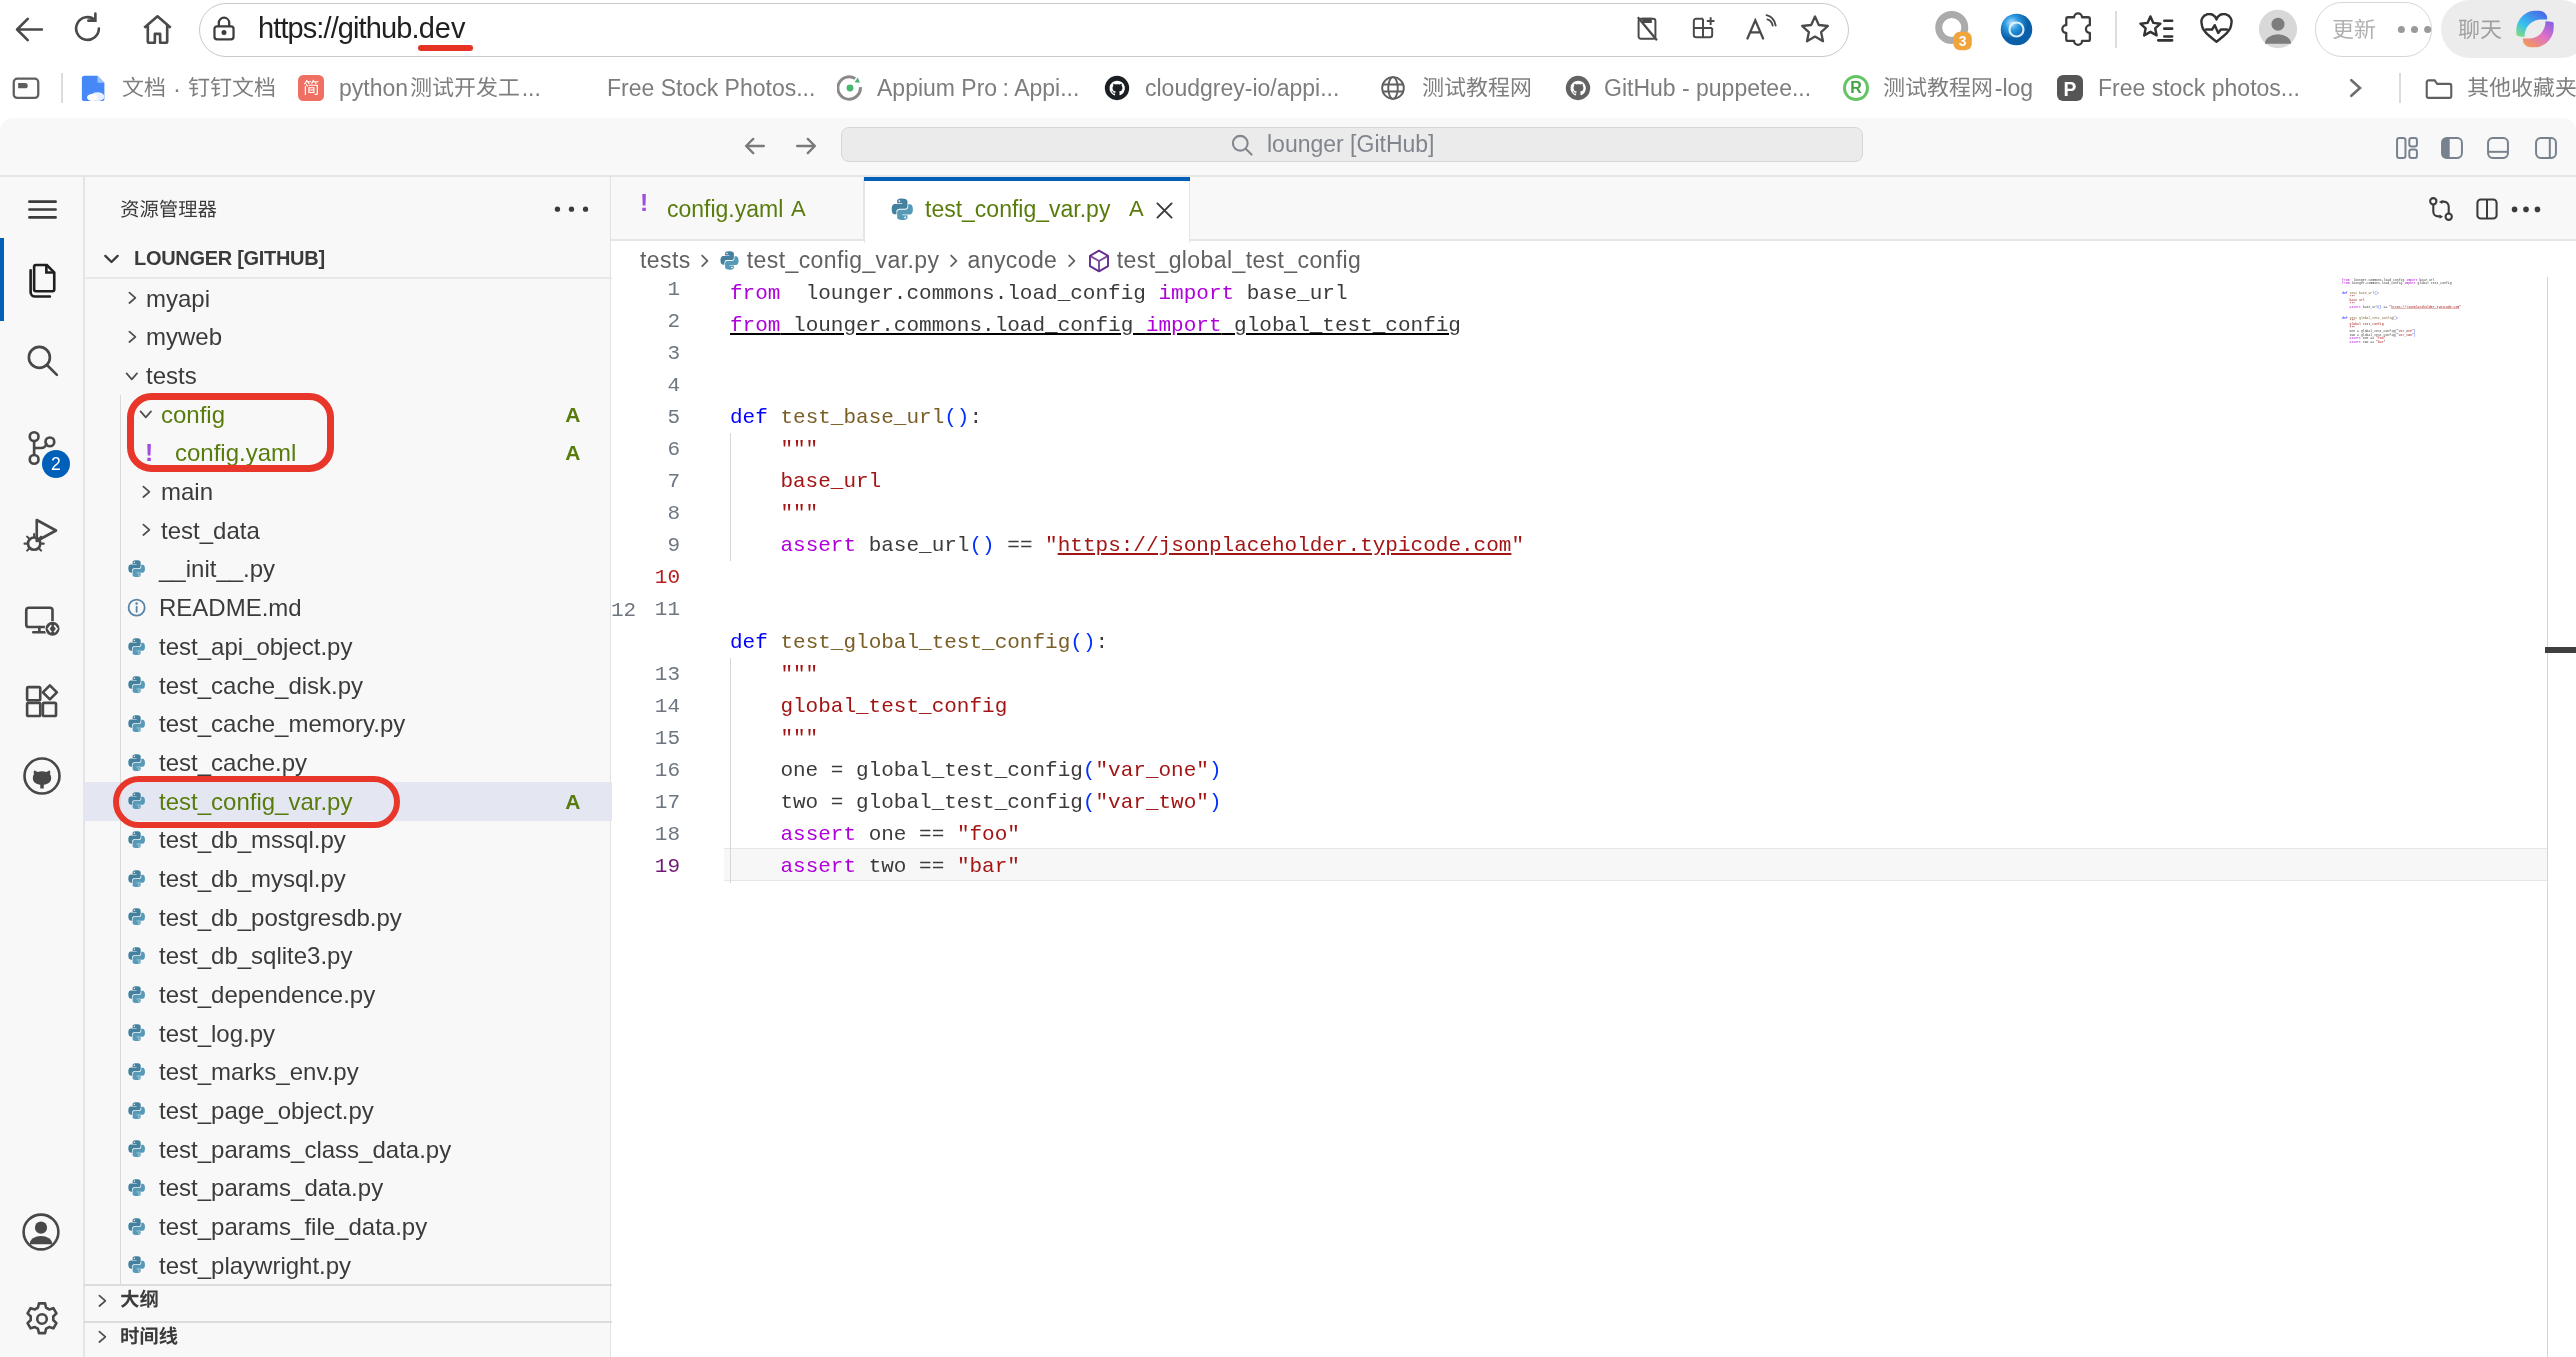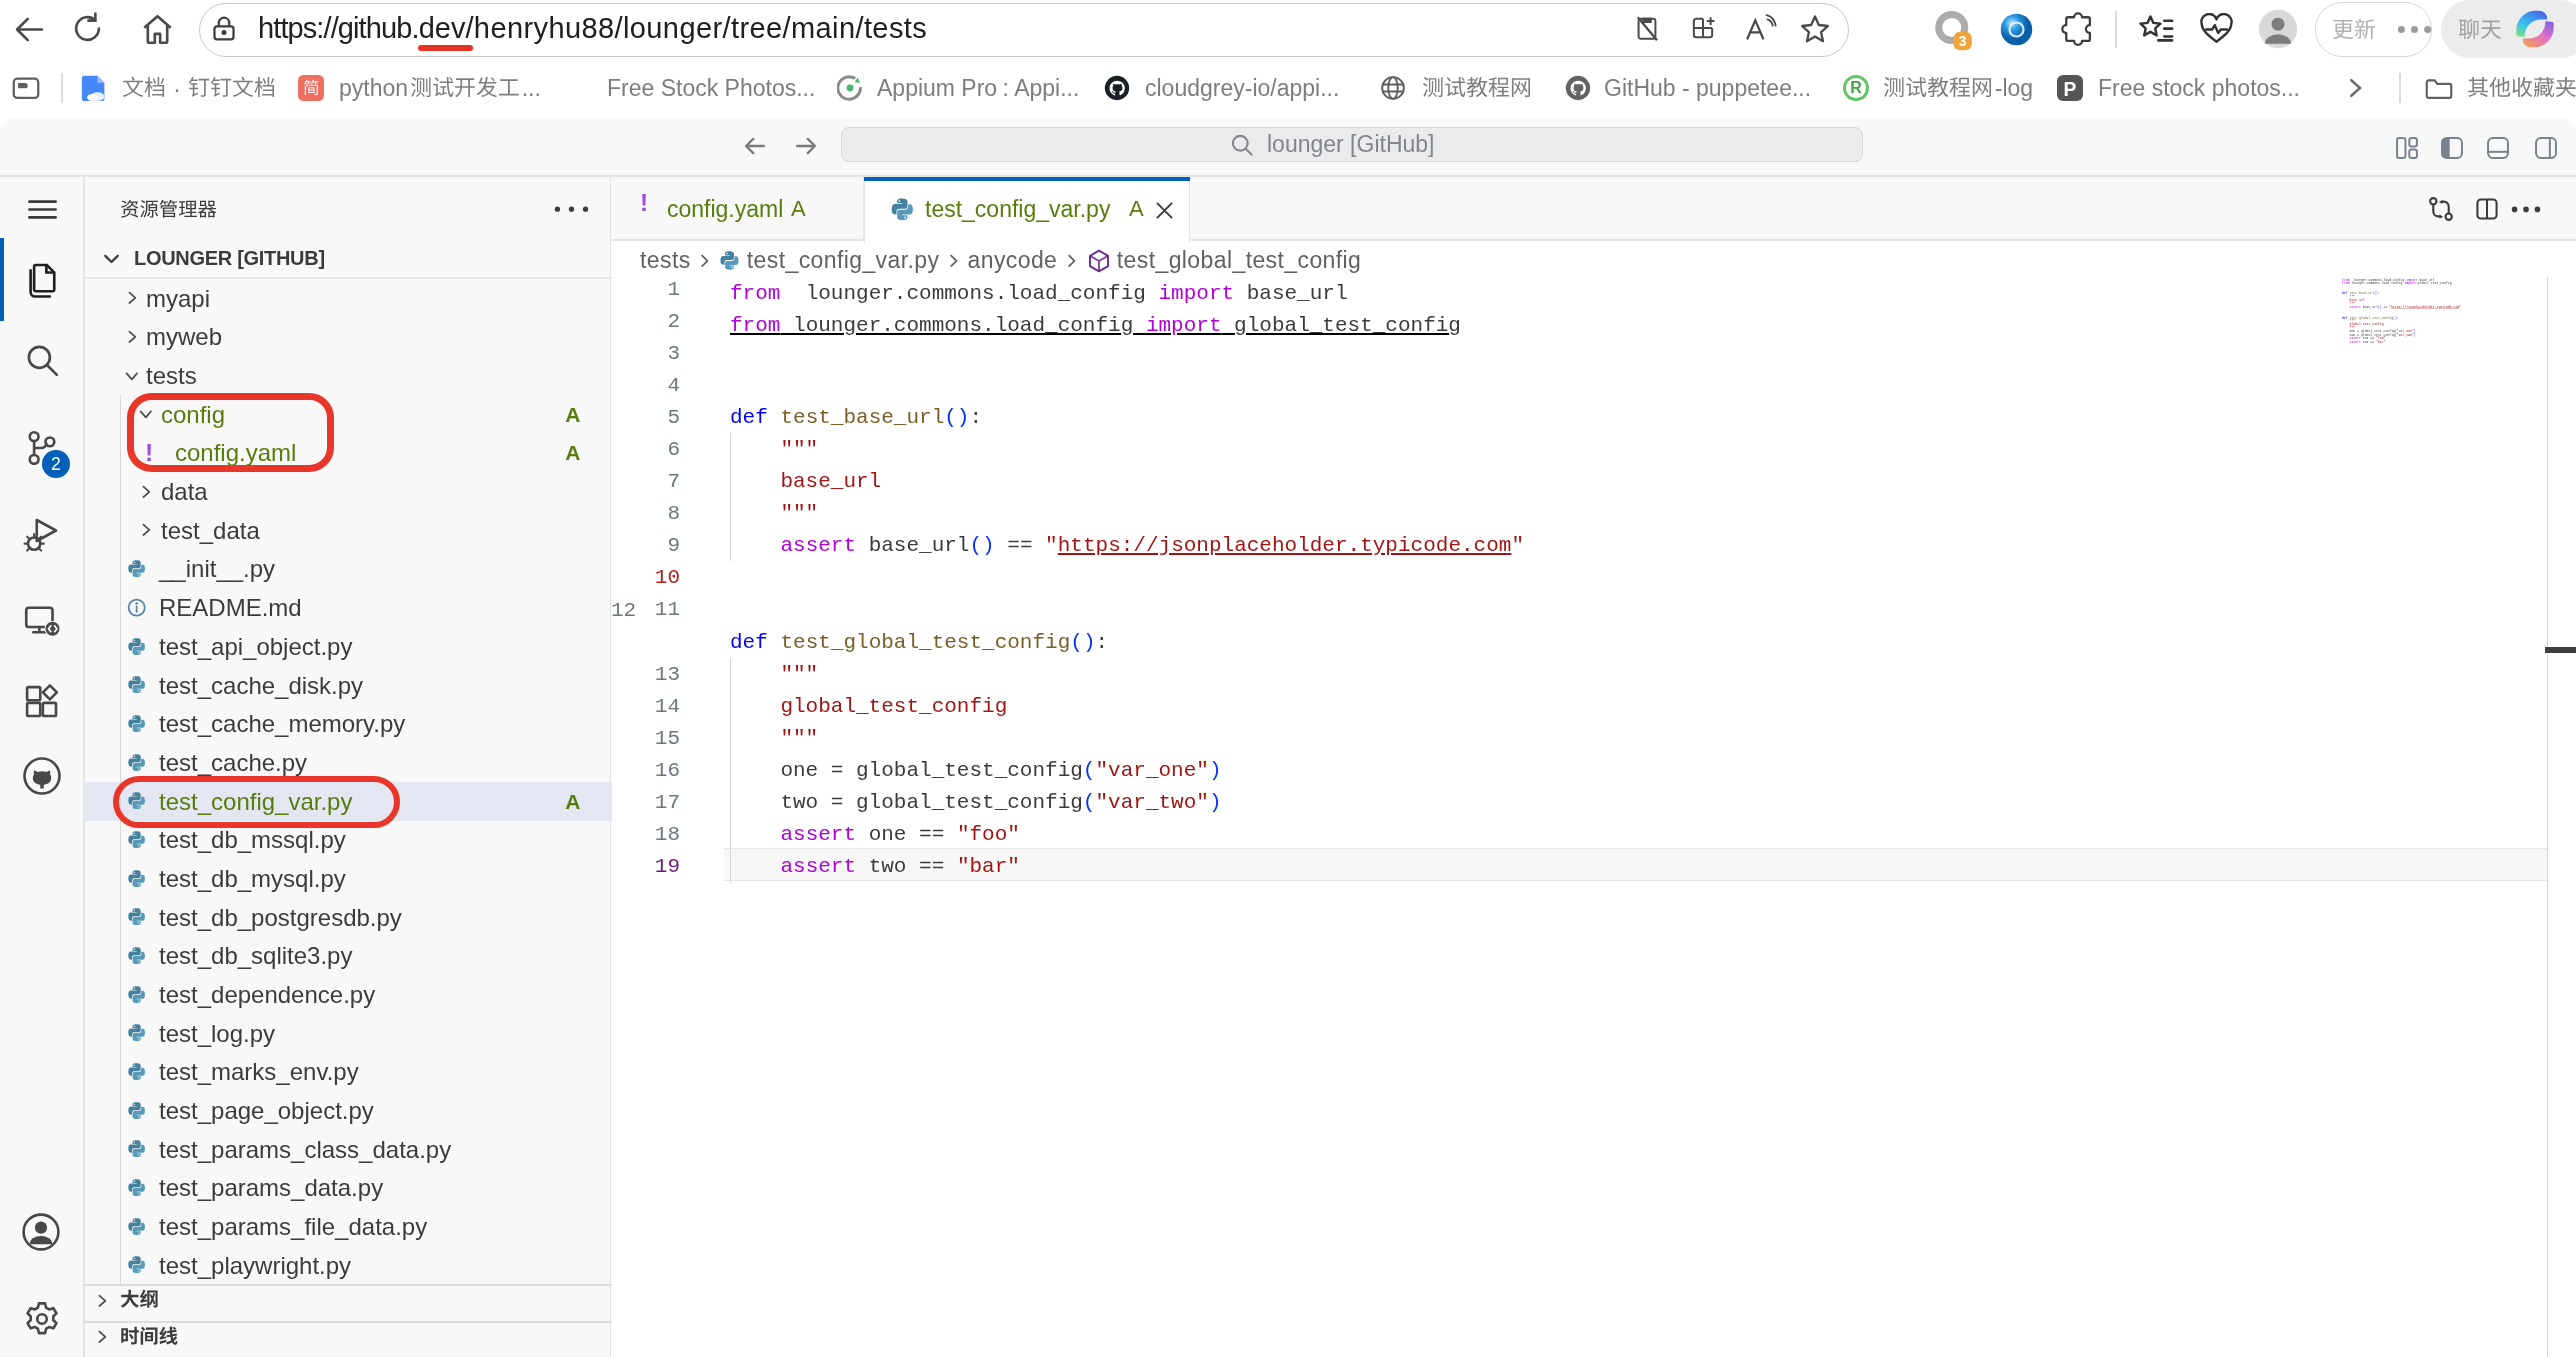--- a/index.html
+++ b/index.html
@@ -28,21 +28,20 @@
 <div class="a" style="left:211px;top:15px;width:26px;height:28px;">
     <svg width="26" height="28" viewBox="0 0 30 32" fill="none" stroke="#3d3d3d" stroke-width="2.6">
       <rect x="4" y="13" width="22" height="15" rx="3"></rect>
       <path d="M9 13 V9 a6 6 0 0 1 12 0 v4"></path>
       <circle cx="15" cy="20" r="1.6" fill="#3d3d3d"></circle>
     </svg>
   </div>
 <div class="a" style="left:258px;top:0px;width:1319px;height:56px;font-size:29px;display:flex;align-items:center;">
     <span id="u1" style="color:#202020;letter-spacing:-0.9px">https://github.</span>
     <span id="dev" style="color:#202020">dev</span>
-    <span style="color:#202020;letter-spacing:0.4px">/henryhu88/lounger/tree/main/tests</span>
   </div>
 <div class="a" style="left:418px;top:45px;width:55px;height:6.2px;background:#e63222;border-radius:3.5px;"></div>
 <div class="a" style="left:1634px;top:14px;width:26px;height:28px;">
     <svg width="26" height="28" viewBox="0 0 34 36" fill="none" stroke="#4a4a4a" stroke-width="2.6">
       <rect x="6" y="6" width="22" height="26" rx="3"></rect>
       <path d="M12 6 h10 v4 h-10 z" fill="#4a4a4a"></path>
       <path d="M5 4 L30 34" stroke-width="3"></path>
     </svg>
   </div>
 <div class="a" style="left:1690px;top:15px;width:26px;height:26px;">
@@ -467,21 +466,21 @@
   </div>
 <div class="a" style="left:564px;top:433px;width:17.6px;height:39px;display:flex;align-items:center;justify-content:center;">
     <span style="font-size:21px;color:#587c0c;font-weight:bold">A</span>
   </div>
 <div class="a" style="left:137px;top:483px;width:17.6px;height:17.6px;">
     <svg width="17.6" height="17.6" viewBox="0 0 22 22" fill="none" stroke="#4f4f4f" stroke-width="2.2" stroke-linecap="round" stroke-linejoin="round">
       <path d="M8 4.5 L15.5 11 L8 17.5"></path>
     </svg>
   </div>
 <div class="a" style="left:161px;top:472px;width:387px;height:39px;display:flex;align-items:center;">
-    <span style="font-size:24px;color:#3b3b3b;">data</span>
+    <span style="font-size:24px;color:#3b3b3b;">main</span>
   </div>
 <div class="a" style="left:137px;top:521px;width:17.6px;height:17.6px;">
     <svg width="17.6" height="17.6" viewBox="0 0 22 22" fill="none" stroke="#4f4f4f" stroke-width="2.2" stroke-linecap="round" stroke-linejoin="round">
       <path d="M8 4.5 L15.5 11 L8 17.5"></path>
     </svg>
   </div>
 <div class="a" style="left:161px;top:511px;width:387px;height:39px;display:flex;align-items:center;">
     <span style="font-size:24px;color:#3b3b3b;">test_data</span>
   </div>
 <div class="a" style="left:127px;top:559px;width:19.3px;height:19.3px;">

